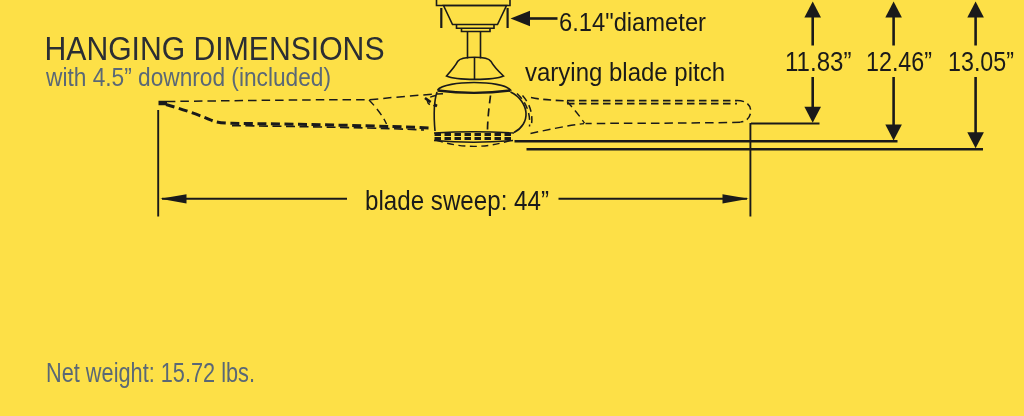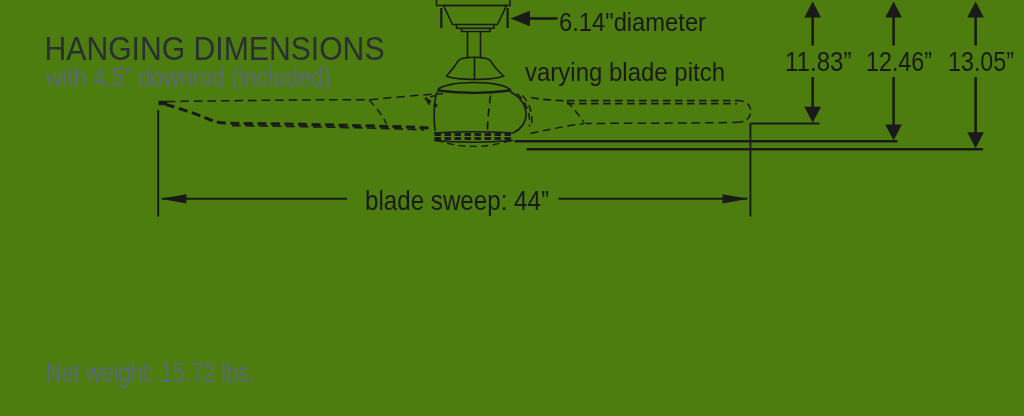--- a/index.html
+++ b/index.html
@@ -1,16 +1,16 @@
 <!DOCTYPE html>
 <html><head>
 <meta charset="utf-8">
 <style>
   html,body{margin:0;padding:0;background:#ffffff;}
-  #stage{position:relative;width:1024px;height:416px;background:#4d7c0f;overflow:hidden;}
+  #stage{position:relative;width:1024px;height:416px;background:#fde047;overflow:hidden;}
   svg{position:absolute;left:0;top:0;}
   text{font-family:"Liberation Sans",sans-serif;}
 </style>
 </head>
 <body>
 <div id="stage">
 <svg width="1024" height="416" viewBox="0 0 1024 416">
 
   <text x="44.5" y="59.5" font-size="34" fill="#2b2e33" textLength="340" lengthAdjust="spacingAndGlyphs">HANGING DIMENSIONS</text>
   <text x="46" y="86" font-size="26" fill="#5a6876" textLength="285" lengthAdjust="spacingAndGlyphs">with 4.5” downrod (included)</text>

